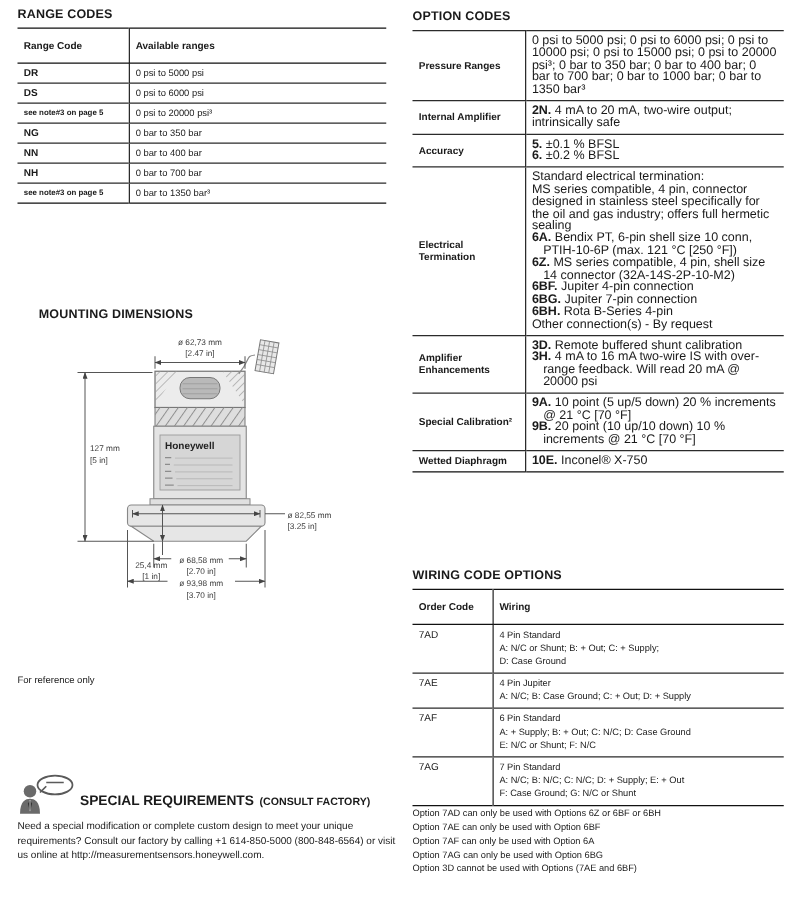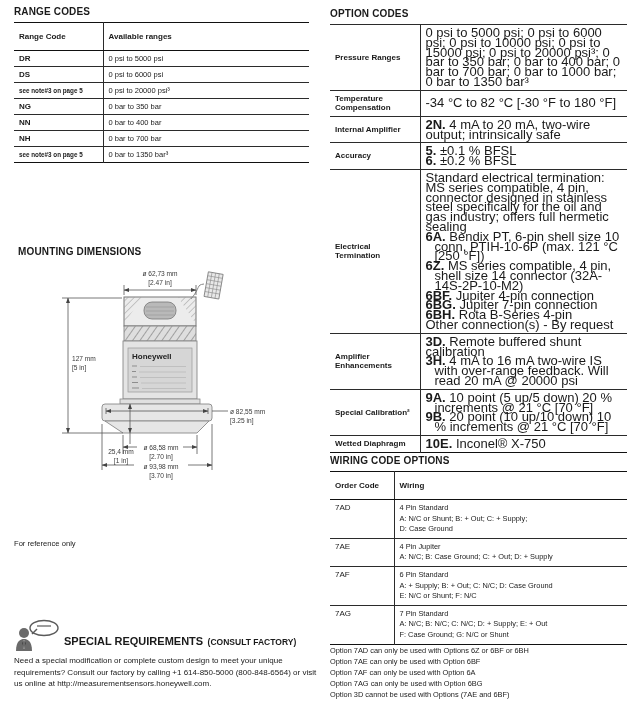--- a/index.html
+++ b/index.html
@@ -18,30 +18,30 @@
     font-size:8px;font-weight:bold;padding:9px 5px;}
   table.dt td:first-child,table.dt thead th:first-child{border-right:1px solid #2b2b2b;}
   
   #range-block{left:14px;top:6px;width:295px;}
   .rc-code{font-weight:bold;font-size:8px;}
   .rc-code.sm{font-size:6.3px;}
   .rc-range{font-size:7.5px;}
   
   #option-block{left:330px;top:8px;width:297px;}
   .oc-label{font-weight:bold;font-size:8px;line-height:9.5px;vertical-align:middle;}
-  .oc-val{font-size:13px;line-height:9.8px;vertical-align:middle;padding:3.5px 5px;}
+  .oc-val{font-size:10px;line-height:9.8px;vertical-align:middle;padding:3.5px 5px;}
   .opt-line.hang{padding-left:9px;text-indent:-9px;}
   
   #wiring-block{left:330px;top:455px;width:297px;}
   .wc-code{font-weight:normal;font-size:8px;vertical-align:top;}
   .wc-val{font-size:7.4px;line-height:10.6px;vertical-align:top;}
   .fn-list{}
   .fn{font-size:7.4px;line-height:11px;}
   
-  #mounting-title{left:18px;top:246px;}
+  #mounting-title{left:31px;top:246px;}
   #drawing{left:14px;top:258px;width:300px;height:228px;}
   #ref-note{left:14px;top:491px;font-size:7.6px;margin-top:48px;}
   svg text{font-family:"Liberation Sans",sans-serif;font-size:6.6px;fill:#3a3a3a;}
   svg text.brand{font-size:8px;font-weight:bold;fill:#222;}
   
   #special-block{left:14px;top:618px;width:314px;}
   #special-head{position:absolute;left:50px;top:13px;white-space:nowrap;}
   .sp-title{font-size:11px;font-weight:bold;}
   .sp-sub{font-size:8.5px;font-weight:bold;}
   .sp-body{margin-top:37px;font-size:8px;line-height:11.5px;width:312px;}
@@ -100,26 +100,20 @@
   <table class="dt">
     <colgroup>
         <col style="width:90px">
         <col>
       </colgroup>
     <tbody>
         <tr>
           <td class="oc-label">Pressure Ranges</td>
           <td class="oc-val">
             <div class="opt-line"><span>0 psi to 5000 psi; 0 psi to 6000 psi; 0 psi to 10000 psi; 0 psi to 15000 psi; 0 psi to 20000 psi³; 0 bar to 350 bar; 0 bar to 400 bar; 0 bar to 700 bar; 0 bar to 1000 bar; 0 bar to 1350 bar³</span></div>
-          </td>
-        </tr>
-        <tr>
-          <td class="oc-label">Temperature Compensation</td>
-          <td class="oc-val">
-            <div class="opt-line"><span>-34 °C to 82 °C [-30 °F to 180 °F]</span></div>
           </td>
         </tr>
         <tr>
           <td class="oc-label">Internal Amplifier</td>
           <td class="oc-val">
             <div class="opt-line"><b>2N.</b> <span>4 mA to 20 mA, two-wire output; intrinsically safe</span></div>
           </td>
         </tr>
         <tr>
           <td class="oc-label">Accuracy</td>

